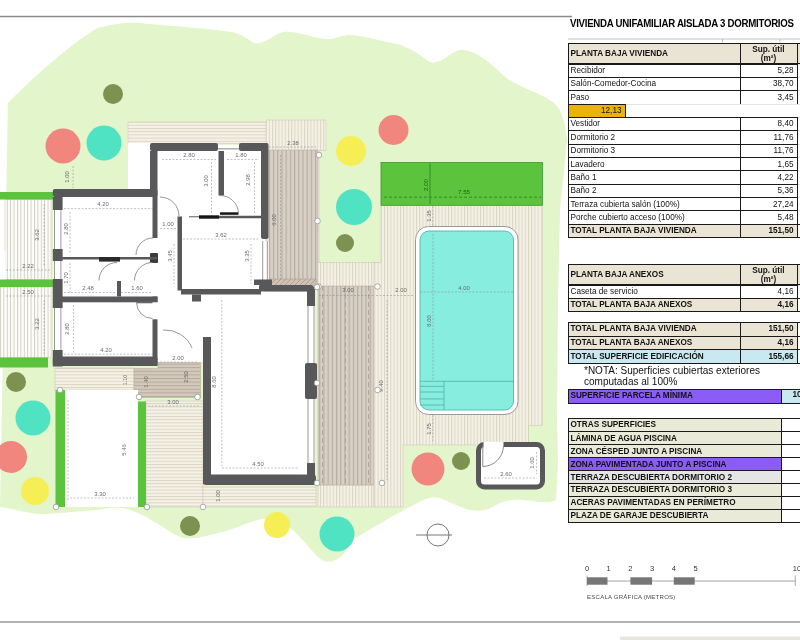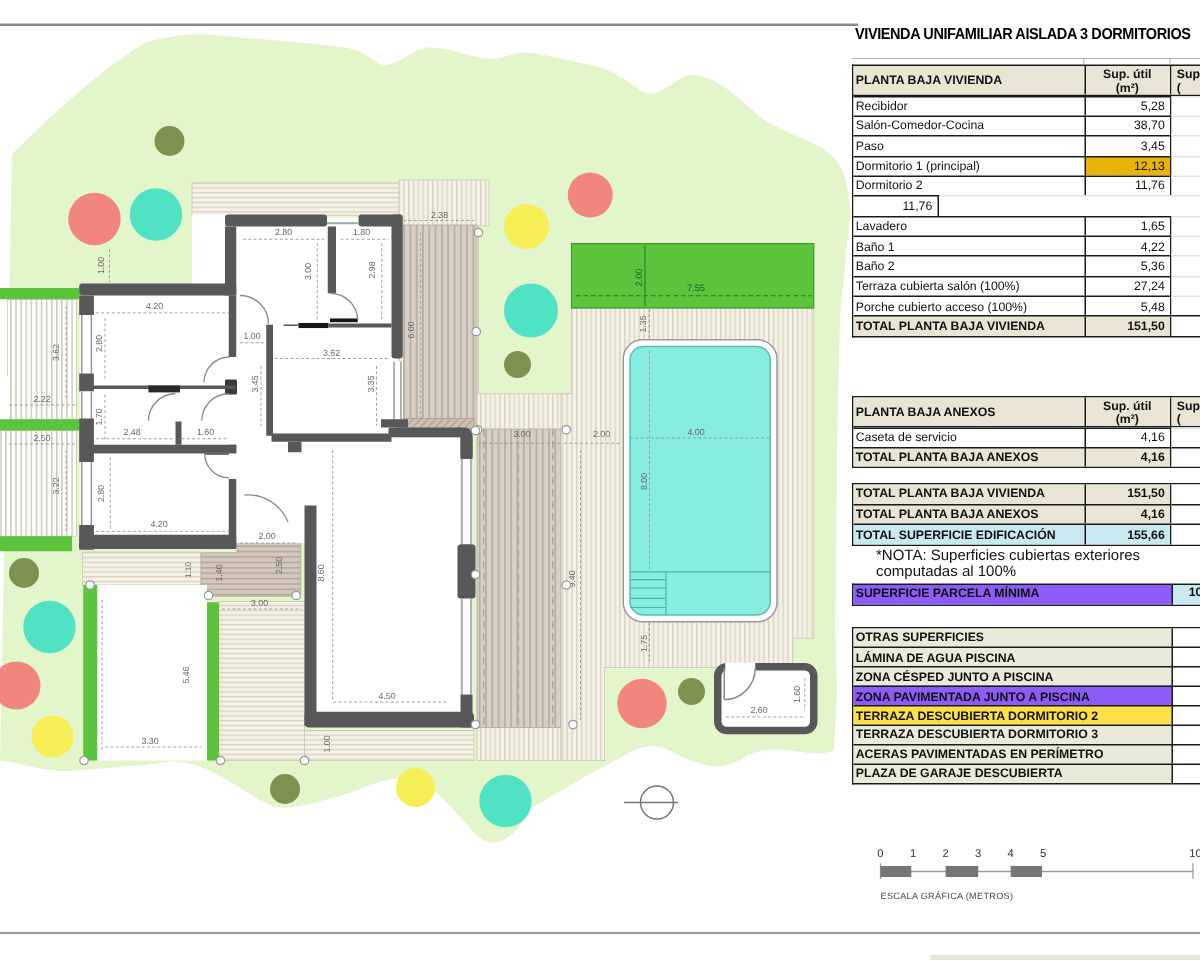--- a/index.html
+++ b/index.html
@@ -7,21 +7,21 @@
 .tt{position:absolute;left:570px;top:16.5px;width:231px;font-weight:bold;font-size:10.6px;
  letter-spacing:-0.3px;white-space:nowrap;color:#000;transform:scaleX(0.913);transform-origin:0 0}
 .tbl{position:absolute;left:567.5px;width:233px;border:1.4px solid #1a1a1a;border-right:none}
 .r{display:flex;width:232px;font-size:8.2px;color:#111}
 .r > div{border-top:1px solid #1a1a1a}
 .r:first-child > div{border-top:none}
 .r.d .c2{border-top-color:#e3e3e3}
 .b{font-weight:bold}
 .hdr{border-bottom:0.5px solid #1a1a1a}
 .c{overflow:hidden;white-space:nowrap}
-.l{width:155px;padding:1.5px 0 0 2px;border-right:1px solid #1a1a1a}
+.l{width:172px;padding:1.5px 0 0 2px;border-right:1px solid #1a1a1a}
 .l2{width:213px;padding:1.5px 0 0 2px;border-right:1.4px solid #1a1a1a}
 .v{width:57px;padding:1.5px 3px 0 0;text-align:right;border-right:1.4px solid #1a1a1a}
 .ctr{text-align:center;line-height:1.12;padding:1.5px 0 0 0}
 .hdr .l{display:flex;align-items:center;padding-top:0}
 .c2{flex:1}
 .c2t{display:block;padding:1.5px 0 0 4px;line-height:1.12;text-align:left}
 .nota{position:absolute;left:584px;top:365px;font-size:10px;color:#111}
 </style></head>
 <body>
 <div class="stage">
@@ -311,30 +311,35 @@
         <div class="c l" style="background:#fff">Salón-Comedor-Cocina</div>
         <div class="c v" style="background:#fff">38,70</div>
         <div class="c c2" style="background:#fff">&nbsp;</div>
       </div>
 <div class="r d" style="height:13.36px">
         <div class="c l" style="background:#fff">Paso</div>
         <div class="c v" style="background:#fff">3,45</div>
         <div class="c c2" style="background:#fff">&nbsp;</div>
       </div>
 <div class="r d" style="height:13.36px">
-        <div class="c l" style="background:#fff">Dormitorio 1 (principal)</div>
         <div class="c v" style="background:#eab308">12,13</div>
+        <div class="c c2" style="background:#fff">&nbsp;</div>
+      </div>
+<div class="r d" style="height:13.36px">
+        <div class="c l" style="background:#fff">Vestidor</div>
+        <div class="c v" style="background:#fff">8,40</div>
         <div class="c c2" style="background:#fff">&nbsp;</div>
       </div>
 <div class="r d" style="height:13.36px">
         <div class="c l" style="background:#fff">Dormitorio 2</div>
         <div class="c v" style="background:#fff">11,76</div>
         <div class="c c2" style="background:#fff">&nbsp;</div>
       </div>
 <div class="r d" style="height:13.36px">
+        <div class="c l" style="background:#fff">Dormitorio 3</div>
         <div class="c v" style="background:#fff">11,76</div>
         <div class="c c2" style="background:#fff">&nbsp;</div>
       </div>
 <div class="r d" style="height:13.36px">
         <div class="c l" style="background:#fff">Lavadero</div>
         <div class="c v" style="background:#fff">1,65</div>
         <div class="c c2" style="background:#fff">&nbsp;</div>
       </div>
 <div class="r d" style="height:13.36px">
         <div class="c l" style="background:#fff">Baño 1</div>
@@ -416,21 +421,21 @@
       </div>
 <div class="r b" style="height:12.88px">
         <div class="c l2" style="background:#e9ebd8">ZONA CÉSPED JUNTO A PISCINA</div>
         <div class="c c2" style="background:#fff">&nbsp;</div>
       </div>
 <div class="r b" style="height:12.88px">
         <div class="c l2" style="background:#8b5cf6">ZONA PAVIMENTADA JUNTO A PISCINA</div>
         <div class="c c2" style="background:#fff">&nbsp;</div>
       </div>
 <div class="r b" style="height:12.88px">
-        <div class="c l2" style="background:#fde047">TERRAZA DESCUBIERTA DORMITORIO 2</div>
+        <div class="c l2" style="background:#e5e5e5">TERRAZA DESCUBIERTA DORMITORIO 2</div>
         <div class="c c2" style="background:#fff">&nbsp;</div>
       </div>
 <div class="r b" style="height:12.88px">
         <div class="c l2" style="background:#e9ebd8">TERRAZA DESCUBIERTA DORMITORIO 3</div>
         <div class="c c2" style="background:#fff">&nbsp;</div>
       </div>
 <div class="r b" style="height:12.88px">
         <div class="c l2" style="background:#e9ebd8">ACERAS PAVIMENTADAS EN PERÍMETRO</div>
         <div class="c c2" style="background:#fff">&nbsp;</div>
       </div>

